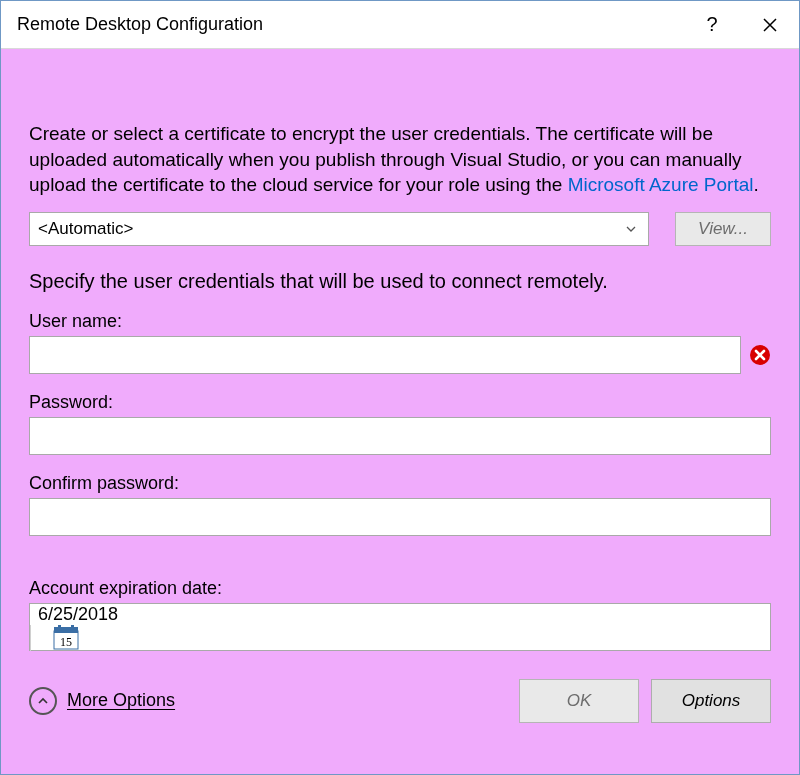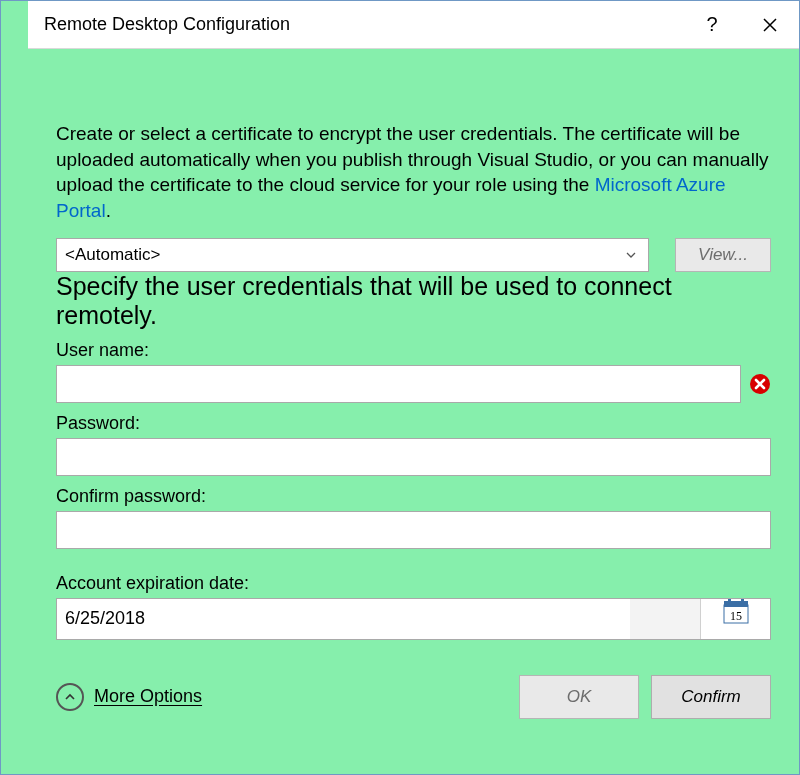--- a/index.html
+++ b/index.html
@@ -7,23 +7,23 @@
     width:800px;height:775px;
     background:#fff;
     font-family:"Segoe UI",Tahoma,sans-serif;
     font-size:17px;
     color:#000;
     box-sizing:border-box;
   }
   *{box-sizing:border-box;}
   .window{
     width:800px;height:775px;
-    background:#86efac;
+    background:#f0abfc;
     border:1px solid #6f98c5;
-    display:flex;flex-direction:column;padding-left:27px;
+    display:flex;flex-direction:column;
   }
   .titlebar{
     background:#fff;
     height:48px;
     display:flex;align-items:center;
     padding:0 0 0 16px;
     border-bottom:1px solid #d9d9d9;
     font-size:18px;
   }
   .titlebar .title{flex:1;color:#000;}
@@ -51,41 +51,41 @@
   }
   .dropdown .dd-text{flex:1;font-size:17px;}
   .dropdown .dd-arrow{width:18px;display:flex;align-items:center;justify-content:center;}
   .btn{
     background:#e9e9e9;border:1px solid #b5b5b5;
     height:34px;padding:0 16px;
     display:flex;align-items:center;justify-content:center;
     font-size:17px;color:#6d6d6d;min-width:96px;font-style:italic;
   }
   .btn.enabled{color:#000;background:#e1e1e1;border-color:#adadad;}
-  .spec{font-size:25px;}
-  .field-label{margin-top:10px;font-size:18px;}
+  .spec{margin-top:24px;font-size:20px;}
+  .field-label{margin-top:18px;font-size:18px;}
   .field-row{display:flex;align-items:center;margin-top:4px;}
   .text-input{
     flex:1;height:38px;background:#fff;border:1px solid #a9a9a9;
     padding:0 8px;font-size:17px;
   }
   .err-icon{
     width:22px;height:22px;margin-left:8px;
     display:flex;align-items:center;justify-content:center;
   }
-  .date-row{display:flex;align-items:stretch;margin-top:4px;height:42px;border:1px solid #a9a9a9;background:#fff;}
+  .date-row{display:flex;align-items:stretch;margin-top:4px;height:48px;border:1px solid #a9a9a9;background:#fff;flex-direction:column;}
   .date-val{
     flex:1;display:flex;align-items:center;padding:0 8px;font-size:18px;color:#000;
   }
   .date-gap{width:70px;background:#f3f3f3;}
   .date-btn{
     width:70px;display:flex;justify-content:center;border-left:1px solid #d0d0d0;
   }
   .footer{
-    margin-top:35px;
+    margin-top:28px;
     display:flex;
   }
   .more{
     display:flex;align-items:center;gap:10px;flex:1;
     font-size:18px;
   }
   .more .circ{
     width:28px;height:28px;border-radius:50%;
     border:2px solid #555;display:flex;align-items:center;justify-content:center;
   }
@@ -146,21 +146,21 @@
     <div class="field-label">Password:</div>
     <div class="field-row">
       <input class="text-input" type="password" value="" style="">
     </div>
 
     <div class="field-label">Confirm password:</div>
     <div class="field-row">
       <input class="text-input" type="password" value="" style="">
     </div>
 
-    <div class="field-label" style="margin-top:24px">Account expiration date:</div>
+    <div class="field-label" style="margin-top:42px">Account expiration date:</div>
     <div class="date-row">
       <div class="date-val">6/25/2018</div>
       <div class="date-gap"></div>
       <div class="date-btn">
         <svg width="28" height="26" viewBox="0 0 28 26">
           <rect x="2" y="6" width="24" height="18" fill="#fff" stroke="#3a6ea5" stroke-width="1"></rect>
           <rect x="2" y="2" width="24" height="6" fill="#3a6ea5"></rect>
           <rect x="6" y="0" width="3" height="4" fill="#3a6ea5"></rect>
           <rect x="19" y="0" width="3" height="4" fill="#3a6ea5"></rect>
           <text x="14" y="21" font-size="12" text-anchor="middle" fill="#000" font-family="Segoe UI">15</text>
@@ -171,17 +171,17 @@
     <div class="footer">
       <div class="more">
         <div class="circ">
           <svg width="12" height="12" viewBox="0 0 12 12">
               <path d="M2 8 L6 4 L10 8" stroke="#333" stroke-width="1.6" fill="none"></path>
             </svg>
         </div>
         <span class="lbl"><span style="text-decoration:underline">M</span>ore Options</span>
       </div>
       <div class="btn">OK</div>
-      <div class="btn enabled">Confirm</div>
+      <div class="btn enabled">Options</div>
     </div>
 
   </div>
 </div>
 
 </body></html>

